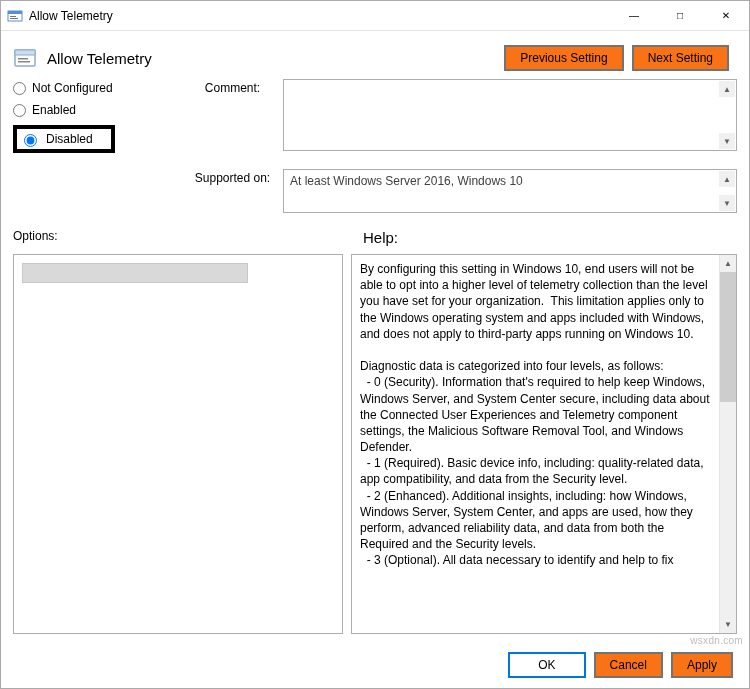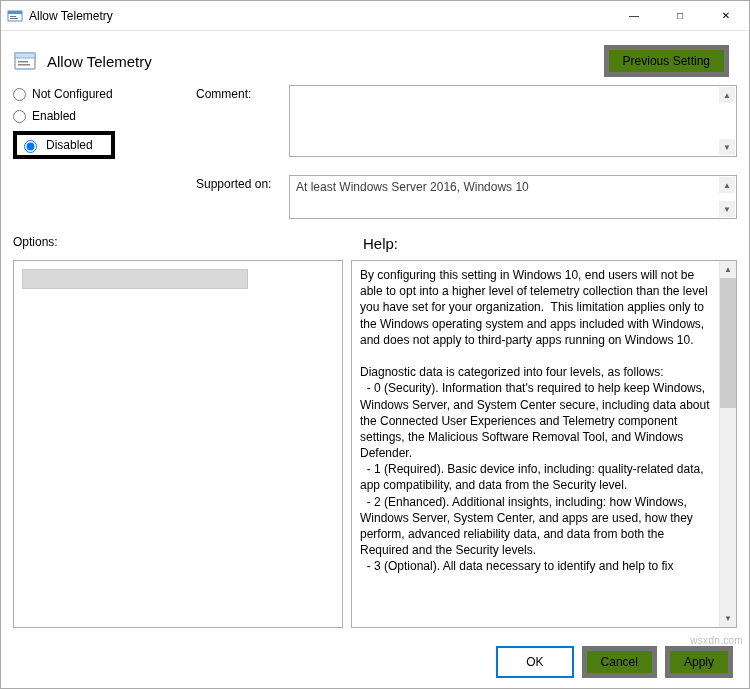--- a/index.html
+++ b/index.html
@@ -7,30 +7,30 @@
   .window { width: 750px; height: 689px; border: 1px solid #aaa; display: flex; flex-direction: column; background:#fff; position:relative;}
   .titlebar { height: 30px; display: flex; align-items: center; padding: 0 0 0 6px; border-bottom: 1px solid #e5e5e5;}
   .titlebar-icon { width:16px; height:16px; margin-right:6px; display:inline-block;}
   .titlebar-title { flex:1; font-size:12px;}
   .win-controls { display:flex; height:100%;}
   .win-btn { width:46px; height:100%; display:flex; align-items:center; justify-content:center; font-family:"Segoe UI Symbol",sans-serif; font-size:10px; background:#fff;}
   .header-row { display:flex; align-items:center; padding: 14px 12px 8px 12px; gap:10px;}
   .header-icon { width:24px; height:24px;}
   .header-title { font-size:15px; flex:1;}
   .nav-btns { display:flex; gap:8px; margin-right:8px;}
-  .btn { border:5px solid #737373; background:#4d7c0f; padding:4px 14px; font-size:12px; cursor:default;}
+  .btn { border:2px solid #737373; background:#f97316; padding:4px 14px; font-size:12px; cursor:default;}
   .main { display:flex; flex-direction:column; flex:1; padding:0 12px 8px 12px; min-height:0;}
-  .row-top { display:flex; gap:18px; }
+  .row-top { display:flex; gap:27px; }
   .state-col { width:150px; padding-top:2px;}
   .radio-row { display:flex; align-items:center; gap:6px; margin-bottom:8px; font-size:12px;}
   .radio-row input { margin:0; }
   .highlight { border:4px solid #000; padding:2px 18px 2px 2px; display:inline-flex; align-items:center; gap:6px;}
   .fields-col { flex:1; display:flex; flex-direction:column; gap:18px;}
   .field-row { display:flex; gap:8px;}
-  .field-label { width:85px; text-align:left; padding-top:2px; font-size:12px;margin-left:15px;}
+  .field-label { width:85px; text-align:center; padding-top:2px; font-size:12px;}
   .textarea-wrap { flex:1; position:relative; border:1px solid #abadb3; background:#fff;}
   .comment-box { height:72px;}
   .supported-box { height:44px;}
   .textarea-content { padding:4px 18px 4px 6px; font-size:12px; color:#404040; line-height:1.3; white-space:pre-wrap;}
   .scroll-thumb { position:absolute; right:1px; width:16px; background:#f0f0f0;}
   .scroll-up { top:1px; height:16px; display:flex; align-items:center; justify-content:center; font-size:8px; color:#606060;}
   .scroll-dn { bottom:1px; height:16px; display:flex; align-items:center; justify-content:center; font-size:8px; color:#606060;}
   .labels-row { display:flex; margin-top:16px; gap:12px;}
   .options-label { width:338px; font-size:12px;}
   .help-label { font-size:15px;}
@@ -73,20 +73,21 @@
       <svg viewBox="0 0 24 24">
           <rect x="2" y="4" width="20" height="16" rx="1" fill="#fff" stroke="#8faccb" stroke-width="1.5"></rect>
           <rect x="2" y="4" width="20" height="5" fill="#c9dff3" stroke="#8faccb"></rect>
           <rect x="5" y="12" width="10" height="1.5" fill="#888"></rect>
           <rect x="5" y="15" width="12" height="1.5" fill="#888"></rect>
         </svg>
     </span>
     <span class="header-title">Allow Telemetry</span>
     <div class="nav-btns">
       <button class="btn">Previous Setting</button>
+      <button class="btn">Next Setting</button>
     </div>
   </div>
 
   <div class="main">
 
     <div class="row-top">
       <div class="state-col">
         <label class="radio-row">
           <input type="radio" name="state" style="">
           <span>Not Configured</span>

